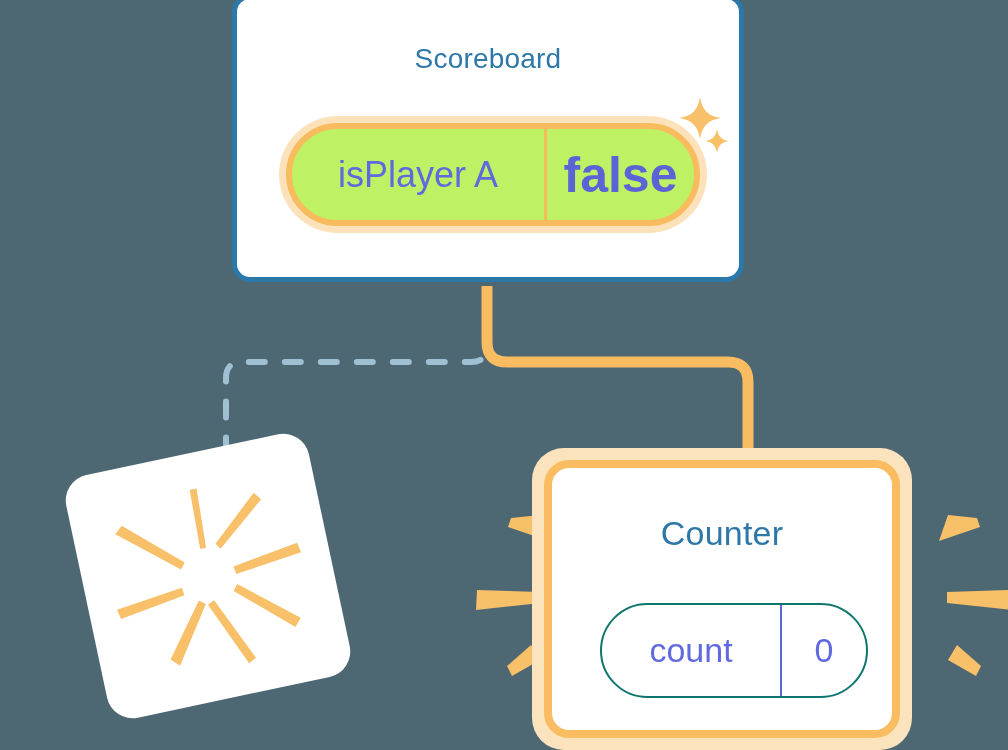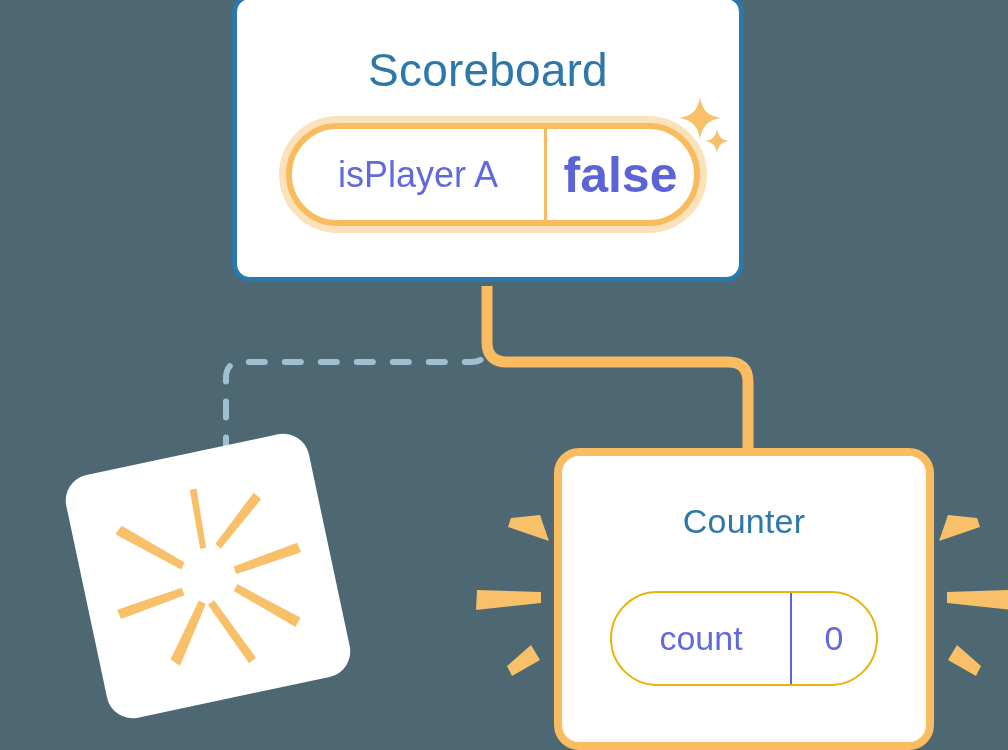--- a/index.html
+++ b/index.html
@@ -39,21 +39,21 @@
     height: 288px;
     background: #ffffff;
     border: 5px solid #2b79ab;
     border-radius: 18px;
     box-sizing: border-box;
     z-index: 4;
   }
   .card-title {
     text-align: center;
     color: #2d78a8;
-    font-size: 46px;
+    font-size: 28px;
     font-weight: 400;
     letter-spacing: 0.2px;
   }
   #scoreboard-title {
     margin-top: 44px;
   }
 
   
   #scoreboard-pill-wrap {
     position: absolute;
@@ -63,21 +63,21 @@
     height: 117px;
     background: #fbe2bb;
     border-radius: 59px;
     box-sizing: border-box;
     padding: 7px;
   }
   #scoreboard-pill {
     position: relative;
     width: 100%;
     height: 100%;
-    background: #ffffff;
+    background: #bef264;
     border: 6px solid #f8bc5e;
     border-radius: 52px;
     box-sizing: border-box;
     display: flex;
     align-items: stretch;
   }
   #scoreboard-pill-key {
     flex: 0 0 252px;
     display: flex;
     align-items: center;
@@ -105,28 +105,28 @@
   .sparkle {
     position: absolute;
     z-index: 6;
   }
   #sparkle-large { left: 678px; top: 96px; }
   #sparkle-small { left: 704px; top: 128px; }
 
   
   #counter-card {
     position: absolute;
-    left: 554px;
+    left: 532px;
     top: 448px;
     width: 380px;
     height: 302px;
     background: #fbe3bd;
     border-radius: 32px;
     box-sizing: border-box;
-    padding: 0;
+    padding: 12px;
     z-index: 4;
   }
   #counter-card-inner {
     position: relative;
     width: 100%;
     height: 100%;
     background: #ffffff;
     border: 8px solid #f9bc60;
     border-radius: 25px;
     box-sizing: border-box;
@@ -136,21 +136,21 @@
     font-size: 34px;
   }
 
   #counter-pill {
     position: absolute;
     left: 48px;
     top: 135px;
     width: 268px;
     height: 95px;
     background: #ffffff;
-    border: 2px solid #eab308;
+    border: 2px solid #0f766e;
     border-radius: 48px;
     box-sizing: border-box;
     display: flex;
     align-items: stretch;
   }
   #counter-pill-key {
     flex: 0 0 178px;
     display: flex;
     align-items: center;
     justify-content: center;

